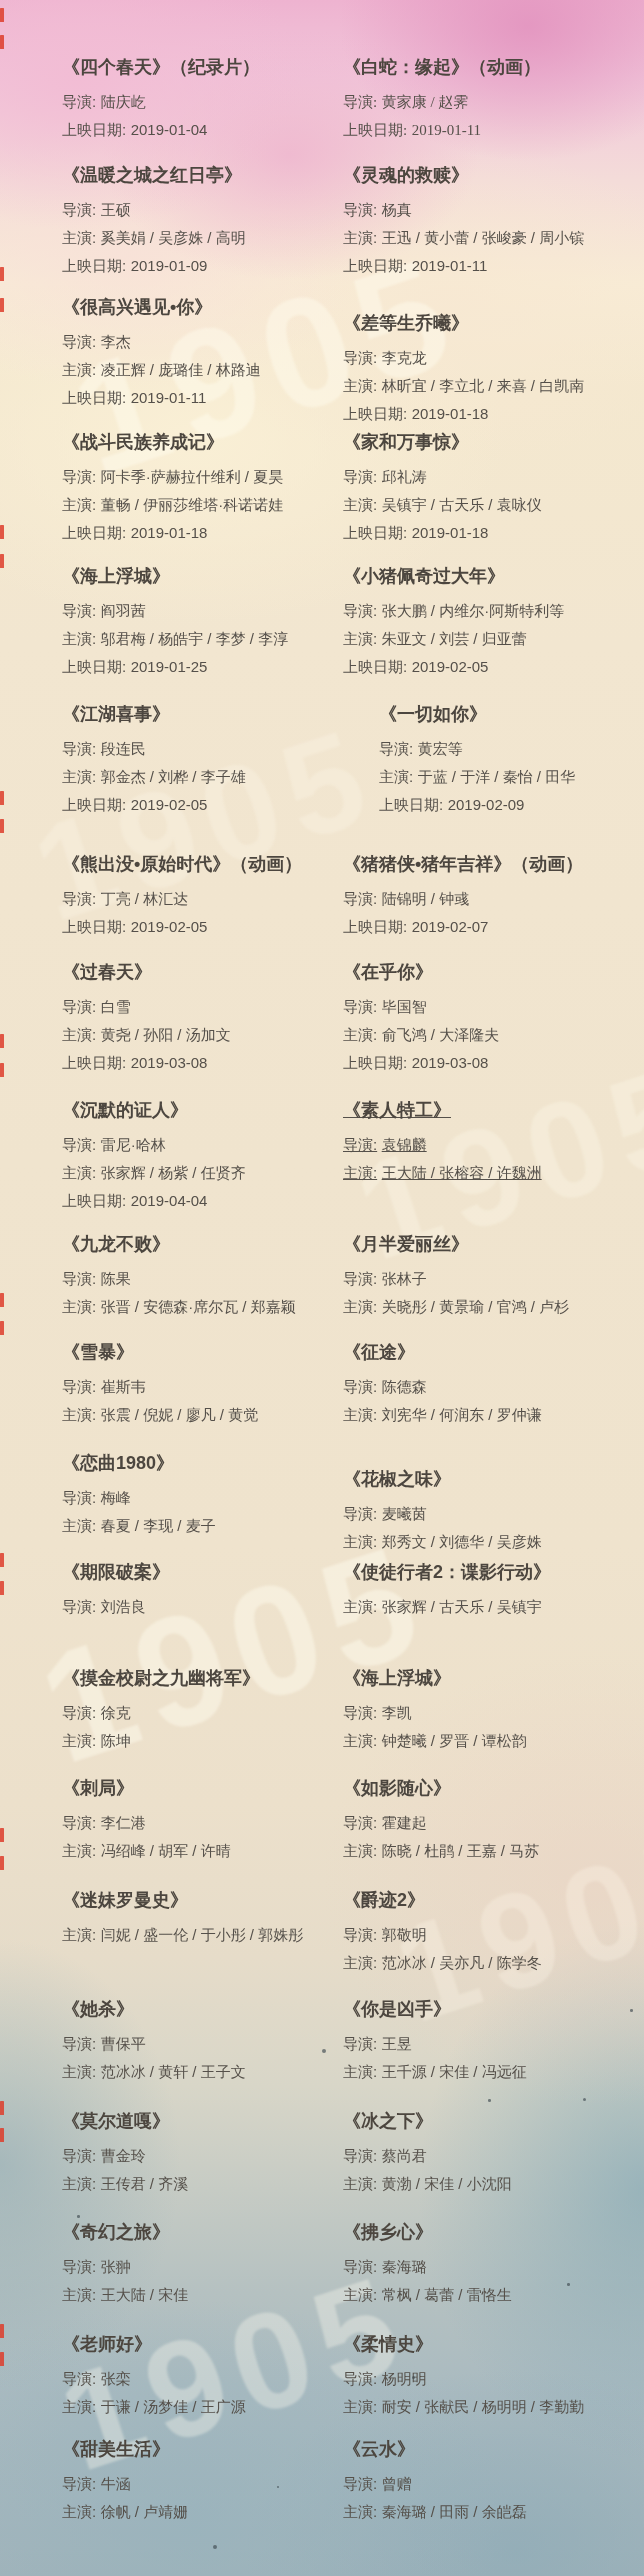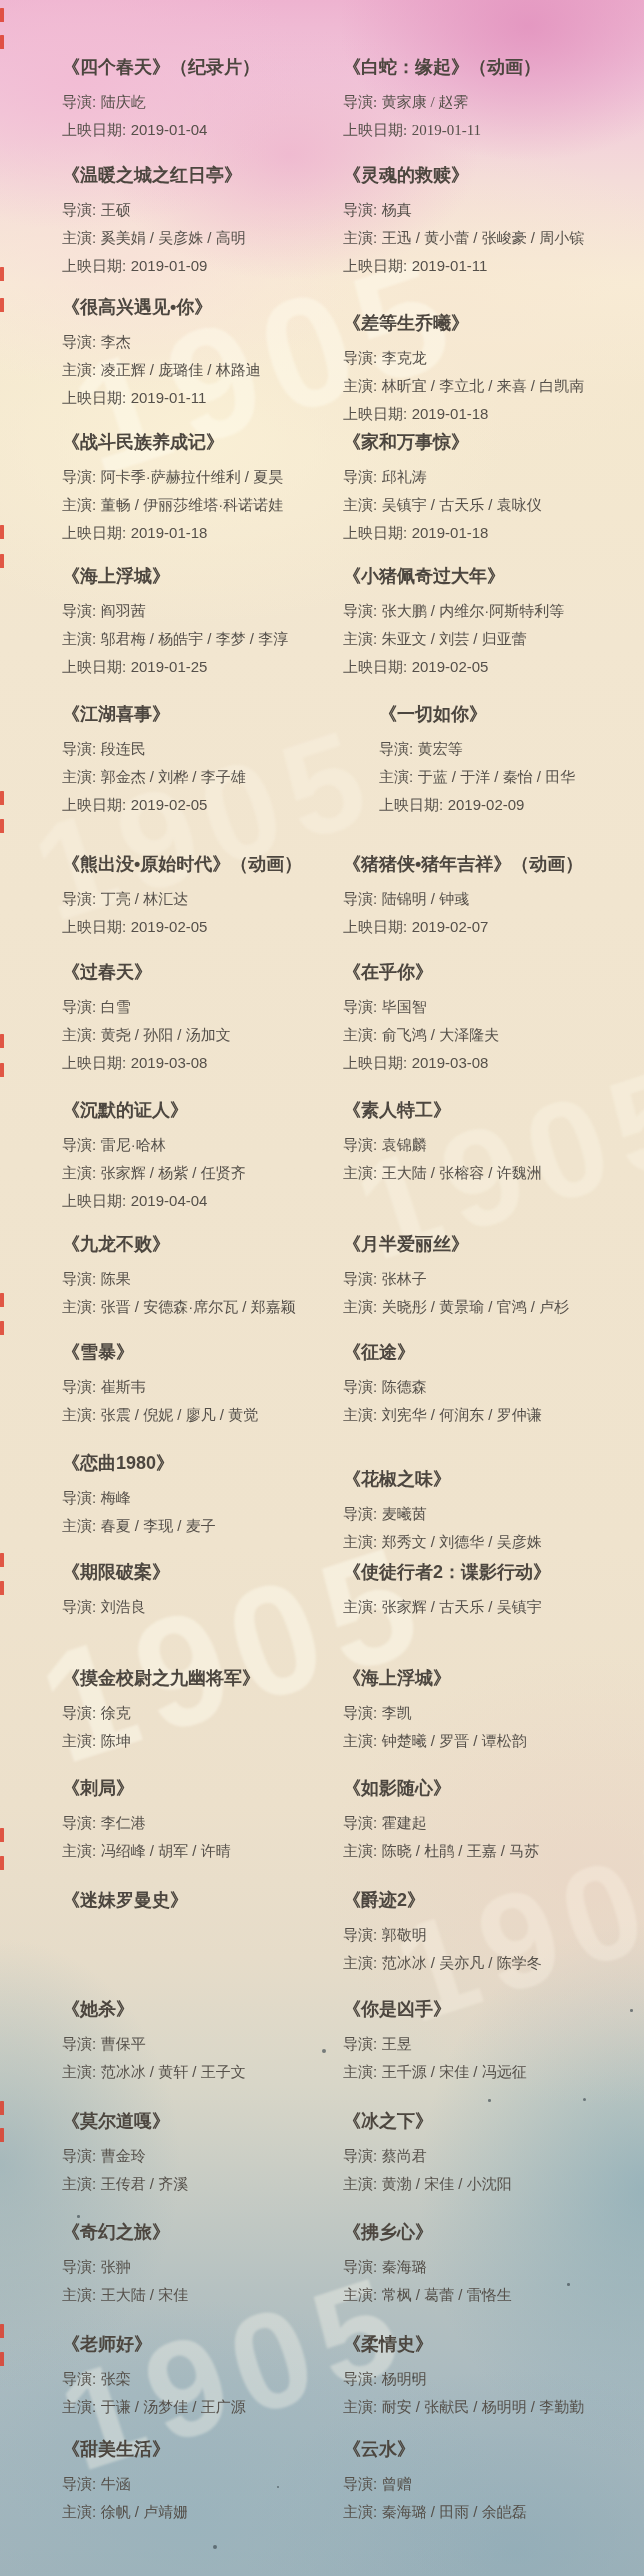--- a/index.html
+++ b/index.html
@@ -144,21 +144,21 @@
         <div class="line"><span class="lbl">导演:</span><span>毕国智</span></div>
         <div class="line"><span class="lbl">主演:</span><span>俞飞鸿 / 大泽隆夫</span></div>
         <div class="line"><span class="lbl">上映日期:</span><span>2019-03-08</span></div>
       </div>
       <div class="entry" style="left: 62px; top: 1099px;">
         <div class="title">《沉默的证人》</div>
         <div class="line"><span class="lbl">导演:</span><span>雷尼·哈林</span></div>
         <div class="line"><span class="lbl">主演:</span><span>张家辉 / 杨紫 / 任贤齐</span></div>
         <div class="line"><span class="lbl">上映日期:</span><span>2019-04-04</span></div>
       </div>
-      <div class="entry" style="left: 343px; top: 1099px;">
+      <div class="entry" style="left: 343px; top: 1099px; text-decoration: underline;">
         <div class="title">《素人特工》</div>
         <div class="line"><span class="lbl">导演:</span><span>袁锦麟</span></div>
         <div class="line"><span class="lbl">主演:</span><span>王大陆 / 张榕容 / 许魏洲</span></div>
       </div>
       <div class="entry" style="left: 62px; top: 1233px;">
         <div class="title">《九龙不败》</div>
         <div class="line"><span class="lbl">导演:</span><span>陈果</span></div>
         <div class="line"><span class="lbl">主演:</span><span>张晋 / 安德森·席尔瓦 / 郑嘉颖</span></div>
       </div>
       <div class="entry" style="left: 343px; top: 1233px;">
@@ -209,20 +209,21 @@
         <div class="line"><span class="lbl">导演:</span><span>李仁港</span></div>
         <div class="line"><span class="lbl">主演:</span><span>冯绍峰 / 胡军 / 许晴</span></div>
       </div>
       <div class="entry" style="left: 343px; top: 1777px;">
         <div class="title">《如影随心》</div>
         <div class="line"><span class="lbl">导演:</span><span>霍建起</span></div>
         <div class="line"><span class="lbl">主演:</span><span>陈晓 / 杜鹃 / 王嘉 / 马苏</span></div>
       </div>
       <div class="entry" style="left: 62px; top: 1889px;">
         <div class="title">《迷妹罗曼史》</div>
+        <div class="line"><span class="lbl">主演:</span><span>闫妮 / 盛一伦 / 于小彤 / 郭姝彤</span></div>
       </div>
       <div class="entry" style="left: 343px; top: 1889px;">
         <div class="title">《爵迹2》</div>
         <div class="line"><span class="lbl">导演:</span><span>郭敬明</span></div>
         <div class="line"><span class="lbl">主演:</span><span>范冰冰 / 吴亦凡 / 陈学冬</span></div>
       </div>
       <div class="entry" style="left: 62px; top: 1998px;">
         <div class="title">《她杀》</div>
         <div class="line"><span class="lbl">导演:</span><span>曹保平</span></div>
         <div class="line"><span class="lbl">主演:</span><span>范冰冰 / 黄轩 / 王子文</span></div>

